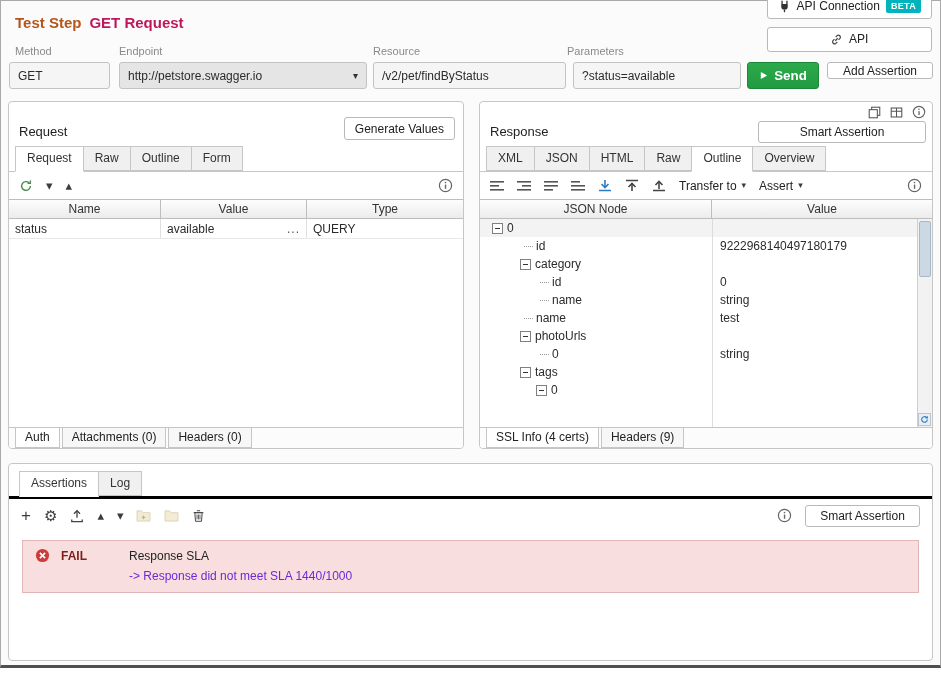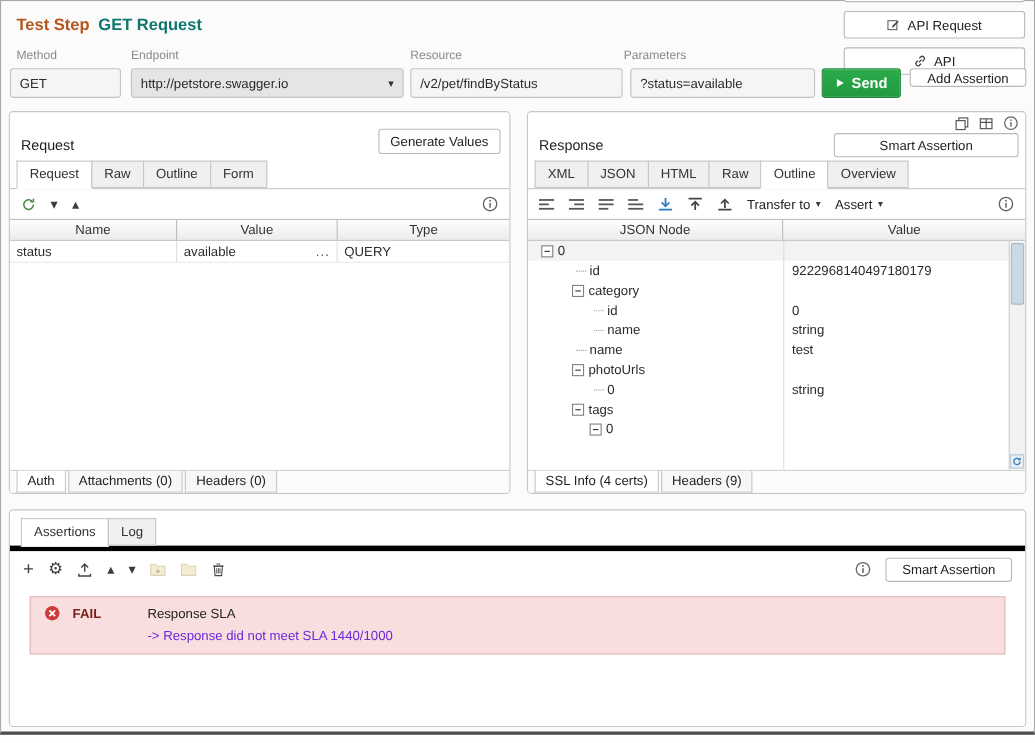--- a/index.html
+++ b/index.html
@@ -2,21 +2,21 @@
 <html><head>
 <meta charset="utf-8">
 <style>
   * { box-sizing: border-box; margin: 0; padding: 0; }
   html,body { width: 941px; height: 675px; background: #ffffff; font-family: "Liberation Sans", sans-serif; font-size: 12px; color: #2b2b2b; }
   .window { position: absolute; top:0; left:0; width: 941px; height: 668px; background: #fbfbfb; border: 1px solid #a9a9a9; border-bottom: 3px solid #4f4f4f; }
 
   
   .title-row { position: absolute; top: 8px; left: 14px; right: 8px; height: 27px; display: flex; align-items: center; }
   .t-prefix { color: #b4561c; font-size: 15px; font-weight: bold; margin-right: 8px; }
-  .t-main { font-size: 15px; font-weight: bold; color: #0f766e; }
+  .t-main { font-size: 15px; font-weight: bold; color: #be185d; }
   .top-buttons { margin-left: auto; display: flex; gap: 8px; flex-direction: column; }
   .btn { display: inline-flex; align-items: center; justify-content: center; gap: 6px; height: 25px; padding: 0 10px;
          background: #ffffff; border: 1px solid #b9b9b9; border-radius: 3px; font-family: inherit; font-size: 12px; color: #222; cursor: default; white-space: nowrap; }
   .beta { background: #00b3bc; color: #fff; font-size: 9px; font-weight: bold; padding: 2px 5px; border-radius: 2px; letter-spacing: .3px; }
 
   .form-row { position: absolute; top: 44px; left: 0; right: 0; height: 50px; }
   .flabel { position: absolute; top: 0; font-size: 11px; color: #8a8a8a; }
   .field { position: absolute; top: 17px; height: 27px; background: #f5f5f5; border: 1px solid #c3c3c3; border-radius: 3px; display: flex; align-items: center; padding: 0 8px; }
   .field.white { background: #e5e5e5; }
   .combo-arrow { margin-left: auto; font-size: 10px; color: #333; }
@@ -73,25 +73,25 @@
   .ind { flex: none; display: inline-block; }
   .guide { width: 9px; border-top: 1px dotted #9a9a9a; margin-right: 3px; flex: none; }
   .exp { width: 11px; height: 11px; border: 1px solid #808080; background: #fff; position: relative; margin-right: 4px; flex: none; }
   .exp::after { content: ""; position: absolute; left: 2px; top: 4px; width: 5px; height: 1px; background: #333; }
   .vscroll { position: absolute; right: 0; top: 0; bottom: 0; width: 15px; background: #f2f2f2; border-left: 1px solid #cfcfcf; }
   .vthumb { position: absolute; top: 2px; left: 1px; right: 1px; height: 56px; background: #ccd8e4; border: 1px solid #a9b8c7; border-radius: 2px; }
   .corner-grip { position: absolute; right: 1px; bottom: 1px; width: 13px; height: 13px; background: #e8eef4; border: 1px solid #b9c6d2; color: #2d7dd2; font-size: 9px; display: flex; align-items: center; justify-content: center; }
 
   
   .apanel { position: absolute; left: 7px; right: 7px; top: 462px; height: 198px; background: #fff; border: 1px solid #c6c6c6; border-radius: 4px; display: flex; flex-direction: column; overflow: hidden; }
-  .atabs { padding: 7px 0 0 10px; display: flex; align-items: flex-end; border-bottom: 5px solid #000000; }
+  .atabs { padding: 7px 0 0 10px; display: flex; align-items: flex-end; border-bottom: 3px solid #000000; }
   .atoolbar { height: 33px; display: flex; align-items: center; gap: 13px; padding: 0 12px; flex: none; }
   .smart-btn-assert { height: 22px; width: 115px; }
   .disabled-icon { opacity: .5; }
-  .fail-entry { margin: 8px 18px; border: 1px solid #e2b6b6; background: #f8dede; padding: 7px 0 9px; display: grid;
+  .fail-entry { margin: 8px 13px; border: 1px solid #e2b6b6; background: #f8dede; padding: 7px 0 9px; display: grid;
                 grid-template-columns: 38px 68px 1fr; row-gap: 6px; align-items: center; }
   .fail-icon-cell { justify-self: center; display: flex; }
   .fail-label { font-weight: bold; color: #7c1f1a; font-size: 12px; }
   .fail-name { color: #222; }
   .fail-msg { grid-column: 3; color: #6d28d9; }
 </style>
 </head>
 <body>
 
 <div class="window">
@@ -103,29 +103,20 @@
       <button class="btn">
         <span class="icon">
           <svg width="13" height="13" viewBox="0 0 16 16">
               <path d="M5 1v4M11 1v4" stroke="#333" stroke-width="1.6" fill="none"></path>
               <path d="M4 5h8v3a4 4 0 0 1-8 0z" fill="#333"></path>
               <path d="M8 12v3" stroke="#333" stroke-width="1.6"></path>
             </svg>
         </span>
         <span>API Connection</span>
         <span class="beta">BETA</span>
-      </button>
-      <button class="btn">
-        <span class="icon">
-          <svg width="13" height="13" viewBox="0 0 16 16">
-              <rect x="1.5" y="3.5" width="10" height="10" fill="none" stroke="#444"></rect>
-              <path d="M6 11l1.6-.3 6-6-1.3-1.3-6 6z" fill="#444"></path>
-            </svg>
-        </span>
-        <span>API Request</span>
       </button>
       <button class="btn">
         <span class="icon">
           <svg width="13" height="13" viewBox="0 0 16 16" fill="none" stroke="#444" stroke-width="1.5">
               <path d="M6.5 9.5l3-3"></path>
               <path d="M7 5l1.8-1.8a2.5 2.5 0 0 1 3.5 3.5L10.5 8.5"></path>
               <path d="M9 11l-1.8 1.8a2.5 2.5 0 0 1-3.5-3.5L5.5 7.5"></path>
             </svg>
         </span>
         <span>API</span>

